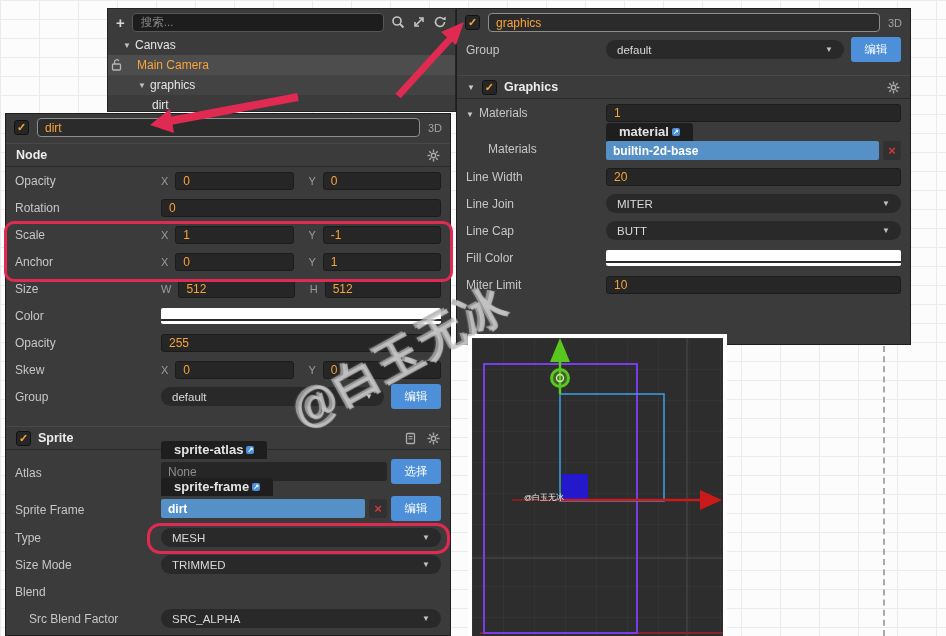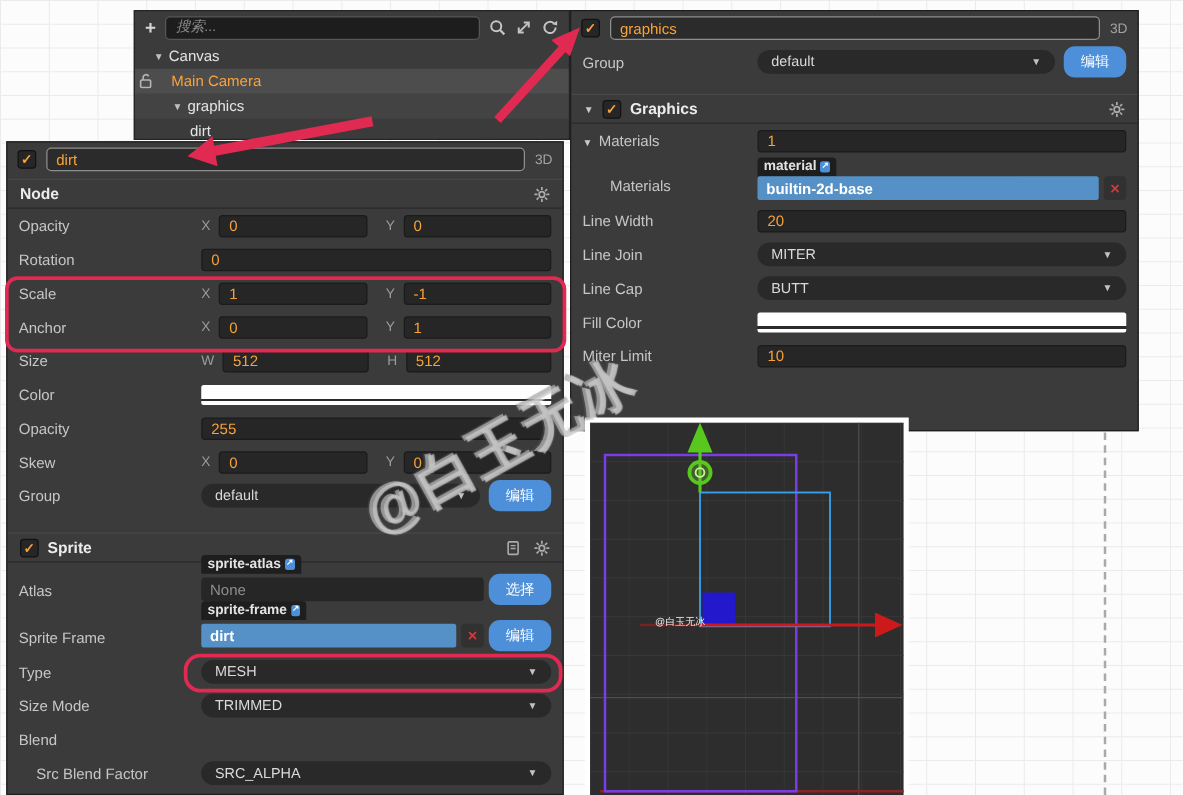--- a/index.html
+++ b/index.html
@@ -17,21 +17,21 @@
     background-image:linear-gradient(#ebebeb 1px,transparent 1px),
                      linear-gradient(90deg,#ebebeb 1px,transparent 1px);
     background-size:39px 19px;
   }
   .panel{position:absolute;background:var(--panel-bg);color:#c9c9c9;font-size:12px;overflow:hidden}
   
   .hierarchy{left:107px;top:8px;width:349px;height:104px;border:1px solid #242424;z-index:10}
   .h-toolbar{display:flex;align-items:center;height:26px;padding:0 8px;gap:7px}
   .plus{color:#d6d6d6;font-size:15px;font-weight:bold;line-height:1}
   .search{flex:1;height:19px;background:#1d1d1d;border:1px solid #565656;border-radius:4px;display:flex;align-items:center;padding:0 6px}
-  .search input{background:transparent;border:0;outline:0;color:#ddd;font-style:italic;font-size:11.5px;width:100%;font-family:inherit}
+  .search input{background:transparent;border:0;outline:0;color:#ddd;font-size:11.5px;width:100%;font-family:inherit}
   .search input::placeholder{color:#898989}
   .tbicon{width:14px;height:14px;flex:0 0 auto}
   .tree-row{height:20px;display:flex;align-items:center;position:relative;color:#e4e4e4}
   .tree-row.sel{background:#4d4d4d}
   .tree-row.hl{background:#434343}
   .tree-arrow{font-size:8px;color:#c0c0c0;width:10px;text-align:center;margin-right:3px}
   .tree-label.orange{color:var(--accent-orange)}
   .lockwrap{position:absolute;left:3px;top:3px}
   
   .left-insp{left:5px;top:113px;width:446px;height:523px;border:1px solid #1e1e1e;z-index:20}
@@ -52,25 +52,25 @@
   .right-insp .prop-label{flex-basis:140px}
   .prop-label .tri{font-size:8px;color:#cacaca;margin-right:5px}
   .prop-label.indent{padding-left:22px}
   .prop-label.indent-sm{padding-left:14px}
   .prop-row.asset .prop-label{padding-bottom:4px}
   .prop-field{flex:1;display:flex;align-items:center;gap:7px;min-width:0}
   .axis{color:#9c9c9c;font-size:11px;flex:0 0 auto}
   input.num{flex:1;min-width:0;height:18px;background:var(--field-bg);border:1px solid #1b1b1b;border-radius:3px;color:var(--accent-orange);font-size:12px;padding:0 7px;outline:0;font-family:inherit}
   .pill{flex:1;min-width:0;height:19px;background:#292929;border-radius:10px;display:flex;align-items:center;padding:0 11px;color:#d9d9d9;font-size:11.5px}
   .pill::after{content:"▼";margin-left:auto;color:#c2c2c2;font-size:8px}
-  .btn{flex:0 0 50px;height:25px;background:var(--button-blue);border-radius:9px;color:#fff;font-size:11.5px;display:flex;align-items:center;justify-content:center}
+  .btn{flex:0 0 50px;height:25px;background:var(--button-blue);border-radius:3px;color:#fff;font-size:11.5px;display:flex;align-items:center;justify-content:center}
   .colorbar{flex:1;height:16px;border-radius:2px;background:linear-gradient(#fff 0 11px,#2b2b2b 11px 13px,#fff 13px 16px)}
   .asset-field{flex:1;display:flex;flex-direction:column;min-width:0}
   .tagline{display:flex}
-  .tag{background:#1e1e1e;border-radius:3px 3px 0 0;padding:1px 5px;font-size:11px;font-weight:bold;color:#e3e3e3;display:flex;align-items:center;gap:3px;line-height:1.2}
+  .tag{background:#1e1e1e;border-radius:3px 3px 0 0;padding:1px 13px;font-size:13px;font-weight:bold;color:#e3e3e3;display:flex;align-items:center;gap:3px;line-height:1.2}
   .tag .lnk{color:#fff;background:#4d8fd8;border-radius:2px;font-size:7px;padding:0 1px}
   .tag .lnk::after{content:"↗"}
   .fieldline{display:flex;gap:4px;align-items:center}
   .valuebox{flex:1;min-width:0;height:19px;background:var(--field-bg);border-radius:3px;color:#8d8d8d;font-size:12px;display:flex;align-items:center;padding:8px 7px}
   .valuebox.hlblue{background:var(--highlight-blue);color:#fff;font-weight:bold;border-radius:2px}
   .clear{flex:0 0 18px;height:19px;background:#313131;border-radius:3px;color:#cf3b3b;font-weight:bold;font-size:13px;display:flex;align-items:center;justify-content:center}
   .clear::after{content:"×"}
   
   .sceneview{position:absolute;left:468px;top:334px;width:259px;height:302px;background:#fff;padding:4px 4px 0 4px;z-index:30}
   .sceneview svg{display:block}

